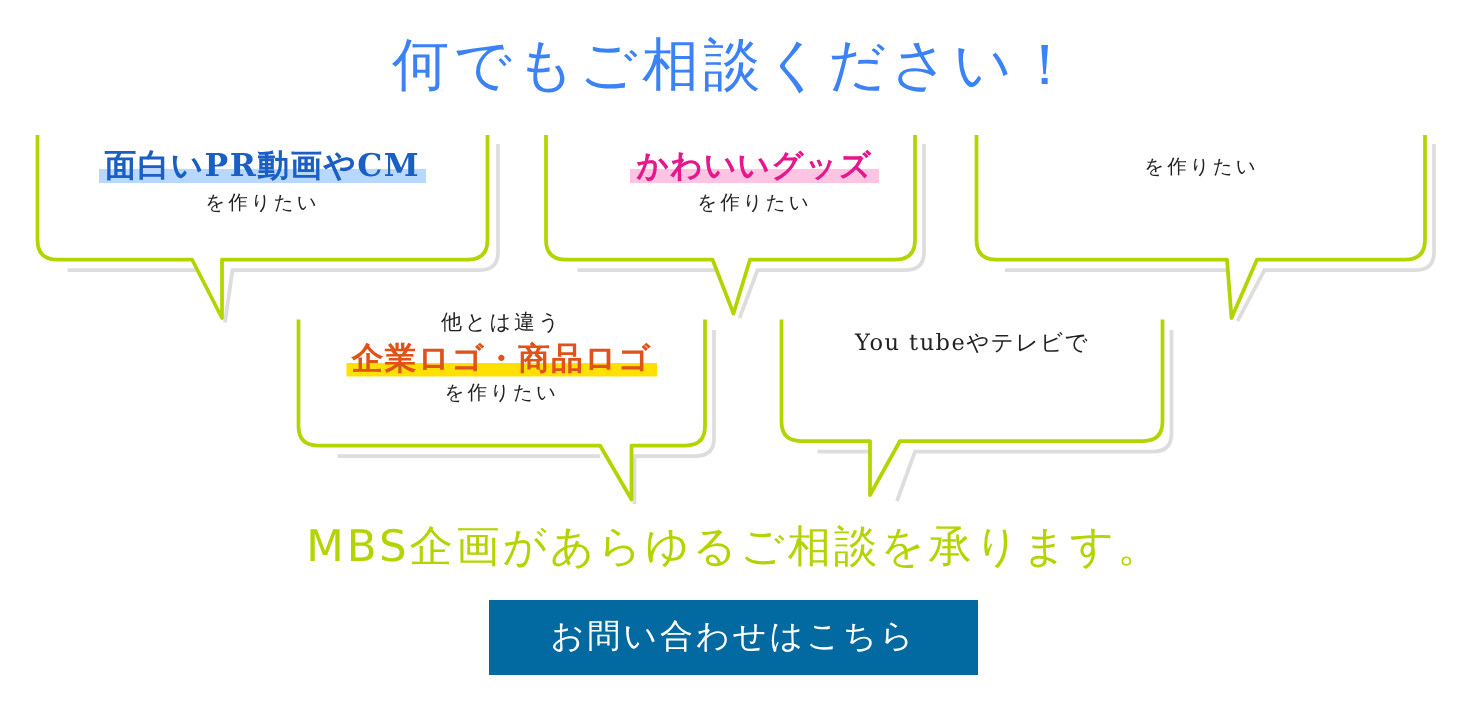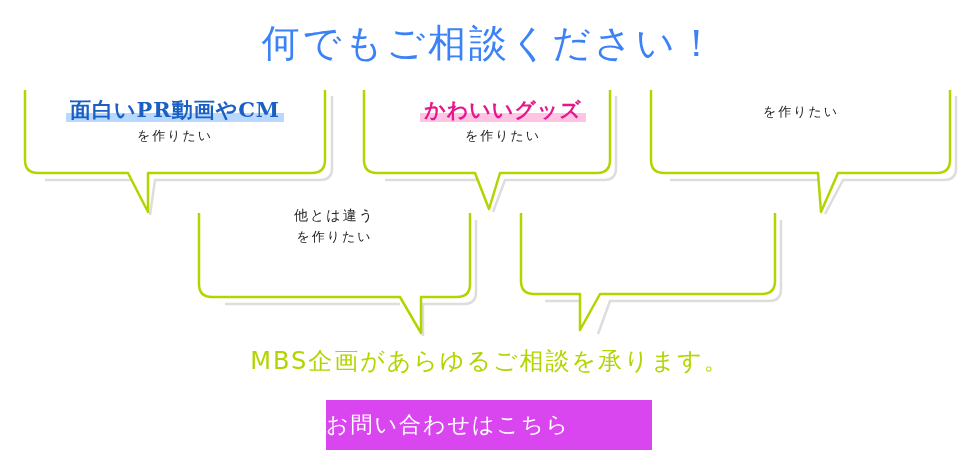--- a/index.html
+++ b/index.html
@@ -3,22 +3,22 @@
 <meta charset="utf-8">
 <style>
   html,body{margin:0;padding:0;background:#ffffff;}
   body{width:980px;height:470px;position:relative;overflow:hidden;font-family:"DejaVu Sans","Liberation Sans",sans-serif;}
   .title{position:absolute;left:0;top:18px;width:980px;text-align:center;font-size:38px;color:#3b82f6;letter-spacing:3px;font-weight:normal;}
   svg.bubbles{position:absolute;left:0;top:0;}
   .btxt{position:absolute;text-align:center;}
   .headline{display:inline-block;font-family:"DejaVu Serif","Liberation Serif",serif;font-weight:bold;font-size:21px;line-height:24px;padding:0 4px;letter-spacing:1px;}
   .sub{font-family:"DejaVu Serif","Liberation Serif",serif;font-weight:normal;font-size:13px;color:#222;letter-spacing:2px;line-height:20px;}
   .pre{font-family:"DejaVu Serif","Liberation Serif",serif;font-size:15px;color:#222;letter-spacing:1px;line-height:20px;}
-  .tagline{position:absolute;left:0;top:345px;width:980px;text-align:center;font-size:24px;color:#b4d400;letter-spacing:2px;}
-  .cta{position:absolute;left:326px;top:400px;width:326px;height:50px;background:#d946ef;color:#ffffff;font-size:22px;line-height:50px;text-align:left;letter-spacing:2px;cursor:pointer;}
+  .tagline{position:absolute;left:0;top:345px;width:980px;text-align:center;font-size:29px;color:#b4d400;letter-spacing:2px;}
+  .cta{position:absolute;left:326px;top:400px;width:326px;height:50px;background:#0369a1;color:#ffffff;font-size:22px;line-height:50px;text-align:center;letter-spacing:2px;cursor:pointer;}
 </style>
 </head>
 <body>
 
 <div class="title">何でもご相談ください！</div>
 
 <svg class="bubbles" width="980" height="470">
   <g fill="none" stroke="#dddddd" stroke-width="2.5">
     <path d="M332,96 V168 Q332,180 320,180 H155 L150,215 M135,180 H45"></path>
     <path d="M616,96 V168 Q616,180 604,180 H505 L493,212 M480,180 H385"></path>
@@ -44,21 +44,23 @@
   <span class="headline" style="color:#e6168c;background:linear-gradient(transparent 62%,#ffc4e2 62%);">かわいいグッズ</span>
   <div class="sub" style="margin-top:4px;">を作りたい</div>
 </div>
 
 <div class="btxt" style="left:651px;top:98px;width:300px;">
   <div class="sub" style="margin-top:4px;">を作りたい</div>
 </div>
 
 <div class="btxt" style="left:199px;top:205px;width:271px;">
   <div class="sub" style="font-size:14px;">他とは違う</div>
+  <span class="headline" style="color:#e0521a;background:linear-gradient(transparent 62%,#ffe000 62%);margin-top:2px;">企業ロゴ・商品ロゴ</span>
   <div class="sub" style="margin-top:2px;">を作りたい</div>
 </div>
 
 <div class="btxt" style="left:521px;top:218px;width:254px;">
+  <div class="pre">You tubeやテレビで</div>
 </div>
 
 <div class="tagline">MBS企画があらゆるご相談を承ります。</div>
 
 <div class="cta">お問い合わせはこちら</div>
 
 </body></html>

